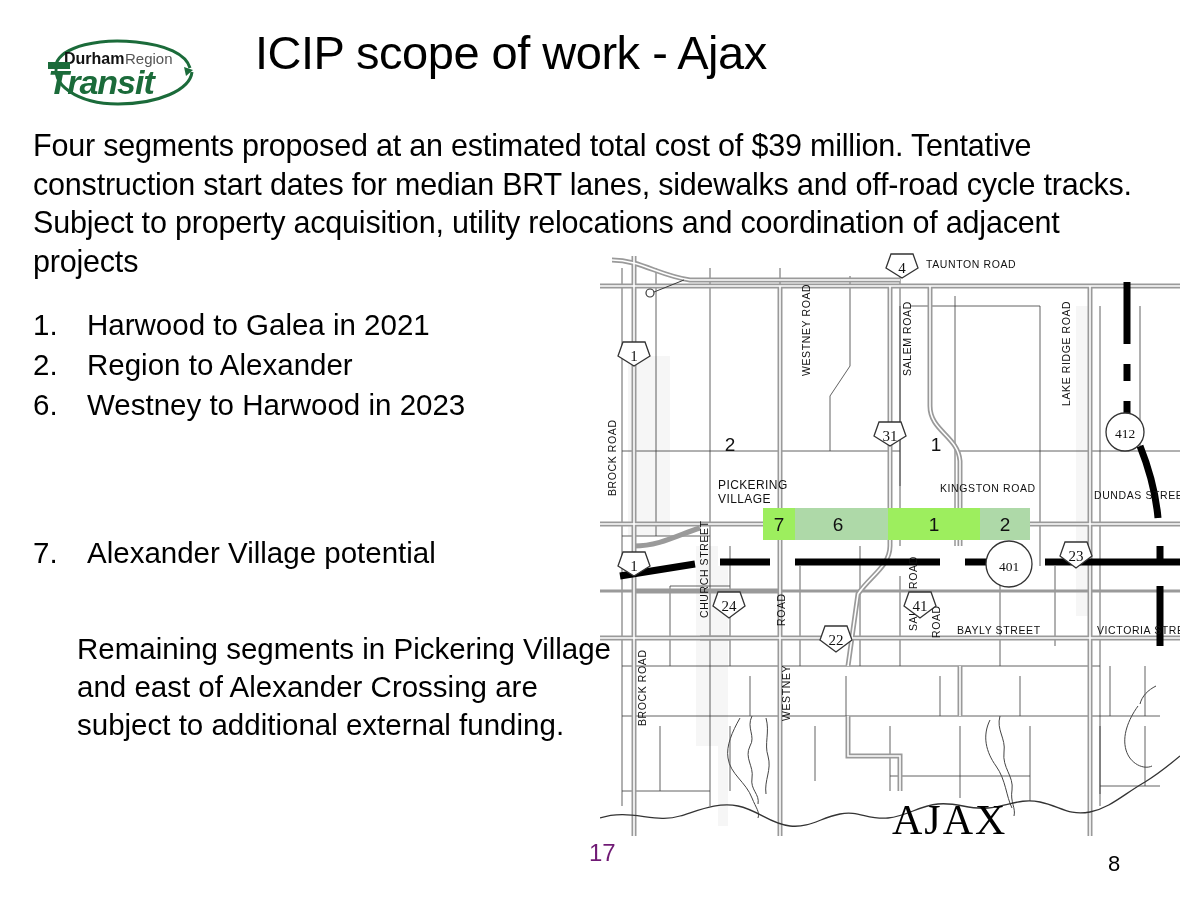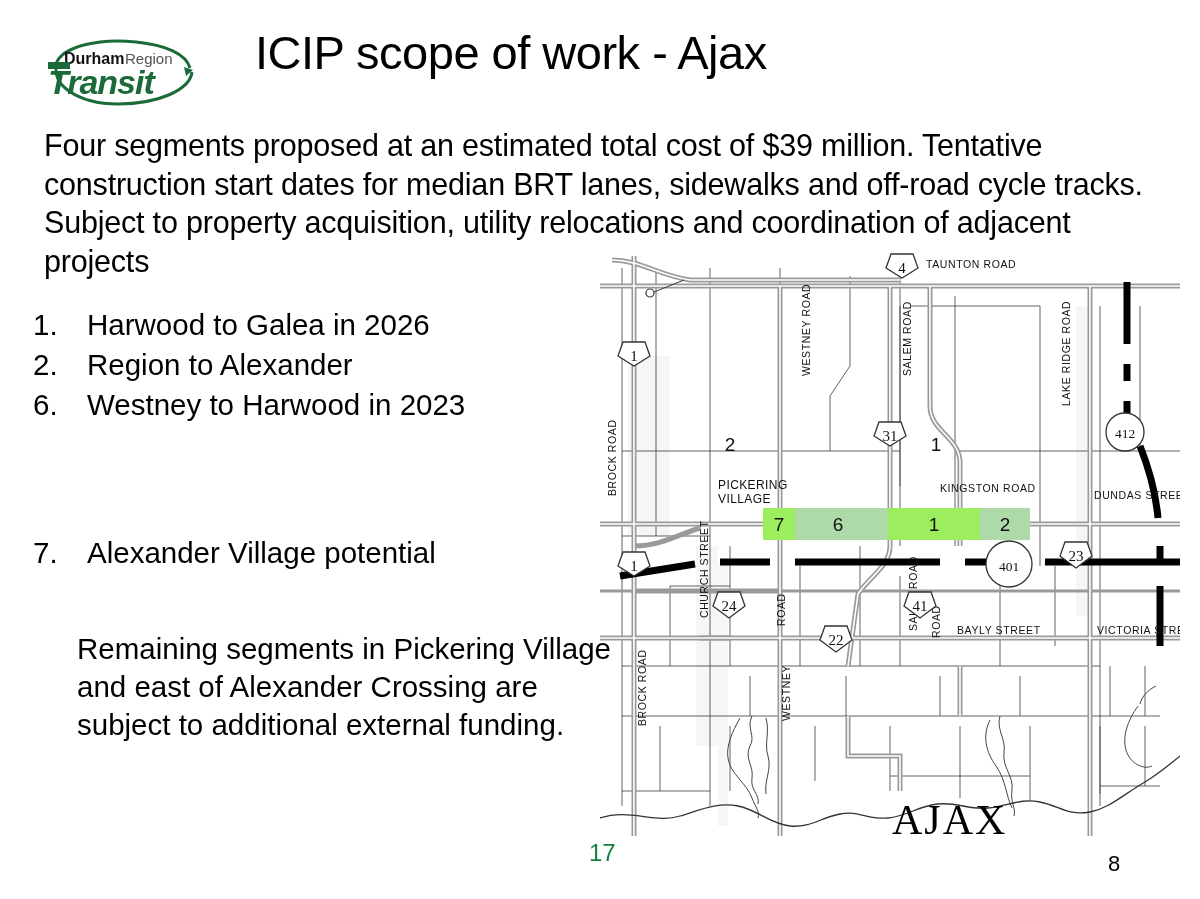--- a/index.html
+++ b/index.html
@@ -20,42 +20,42 @@
   
   #title{
     position:absolute;left:255px;top:28px;width:700px;
     font-size:47px;line-height:1.05;letter-spacing:-0.5px;
     font-weight:400;color:#000;
     white-space:nowrap;
   }
 
   
   #intro{
-    position:absolute;left:44px;top:126px;width:1120px;
+    position:absolute;left:33px;top:126px;width:1120px;
     font-size:30.5px;line-height:38.5px;font-weight:400;
     letter-spacing:-0.2px;
   }
 
   
   .listblk{position:absolute;left:33px;font-size:29.5px;line-height:40px;}
   #list-a{top:305px;width:560px;}
   #list-b{top:533px;width:560px;}
   .li{display:flex;align-items:flex-start;}
   .li-num{width:54px;flex:0 0 54px;text-align:left;}
   .li-txt{flex:1;}
   .li-cont{padding-left:110px;}
 
   
   #closing{
     position:absolute;left:33px;top:630px;width:545px;
     font-size:29.5px;line-height:38px;margin-left:44px;
   }
 
   
-  #pagenum-mid{position:absolute;left:589px;top:839px;font-size:24px;color:#15803d;}
+  #pagenum-mid{position:absolute;left:589px;top:839px;font-size:24px;color:#701a75;}
   #pagenum-right{position:absolute;left:1108px;top:851px;font-size:22px;color:#000;}
 
   
   #map{position:absolute;left:600px;top:246px;width:580px;height:600px;}
   #map svg{display:block;width:580px;height:600px;}
 
   .rdlbl{font-family:"Liberation Sans",sans-serif;font-size:10.5px;fill:#111;letter-spacing:0.6px;}
   .placelbl{font-family:"Liberation Sans",sans-serif;font-size:12px;fill:#111;letter-spacing:0.4px;}
   .shieldtxt{font-family:"Liberation Serif",serif;font-size:15px;fill:#111;text-anchor:middle;}
   .shieldtxt-sm{font-family:"Liberation Serif",serif;font-size:13.5px;fill:#111;text-anchor:middle;}
@@ -83,21 +83,21 @@
     </svg>
   </div>
 
   <div id="title">ICIP scope of work - Ajax</div>
 
   <div id="intro">Four segments proposed at an estimated total cost of $39 million. Tentative construction start dates for median BRT lanes, sidewalks and off-road cycle tracks. Subject to property acquisition, utility relocations and coordination of adjacent projects</div>
 
   <div class="listblk" id="list-a">
     <div class="li">
       <span class="li-num">1.</span>
-      <span class="li-txt">Harwood to Galea in 2026</span>
+      <span class="li-txt">Harwood to Galea in 2021</span>
     </div>
     <div class="li">
       <span class="li-num">2.</span>
       <span class="li-txt">Region to Alexander</span>
     </div>
     <div class="li">
       <span class="li-num">6.</span>
       <span class="li-txt">Westney to Harwood in 2023</span>
     </div>
   </div>

